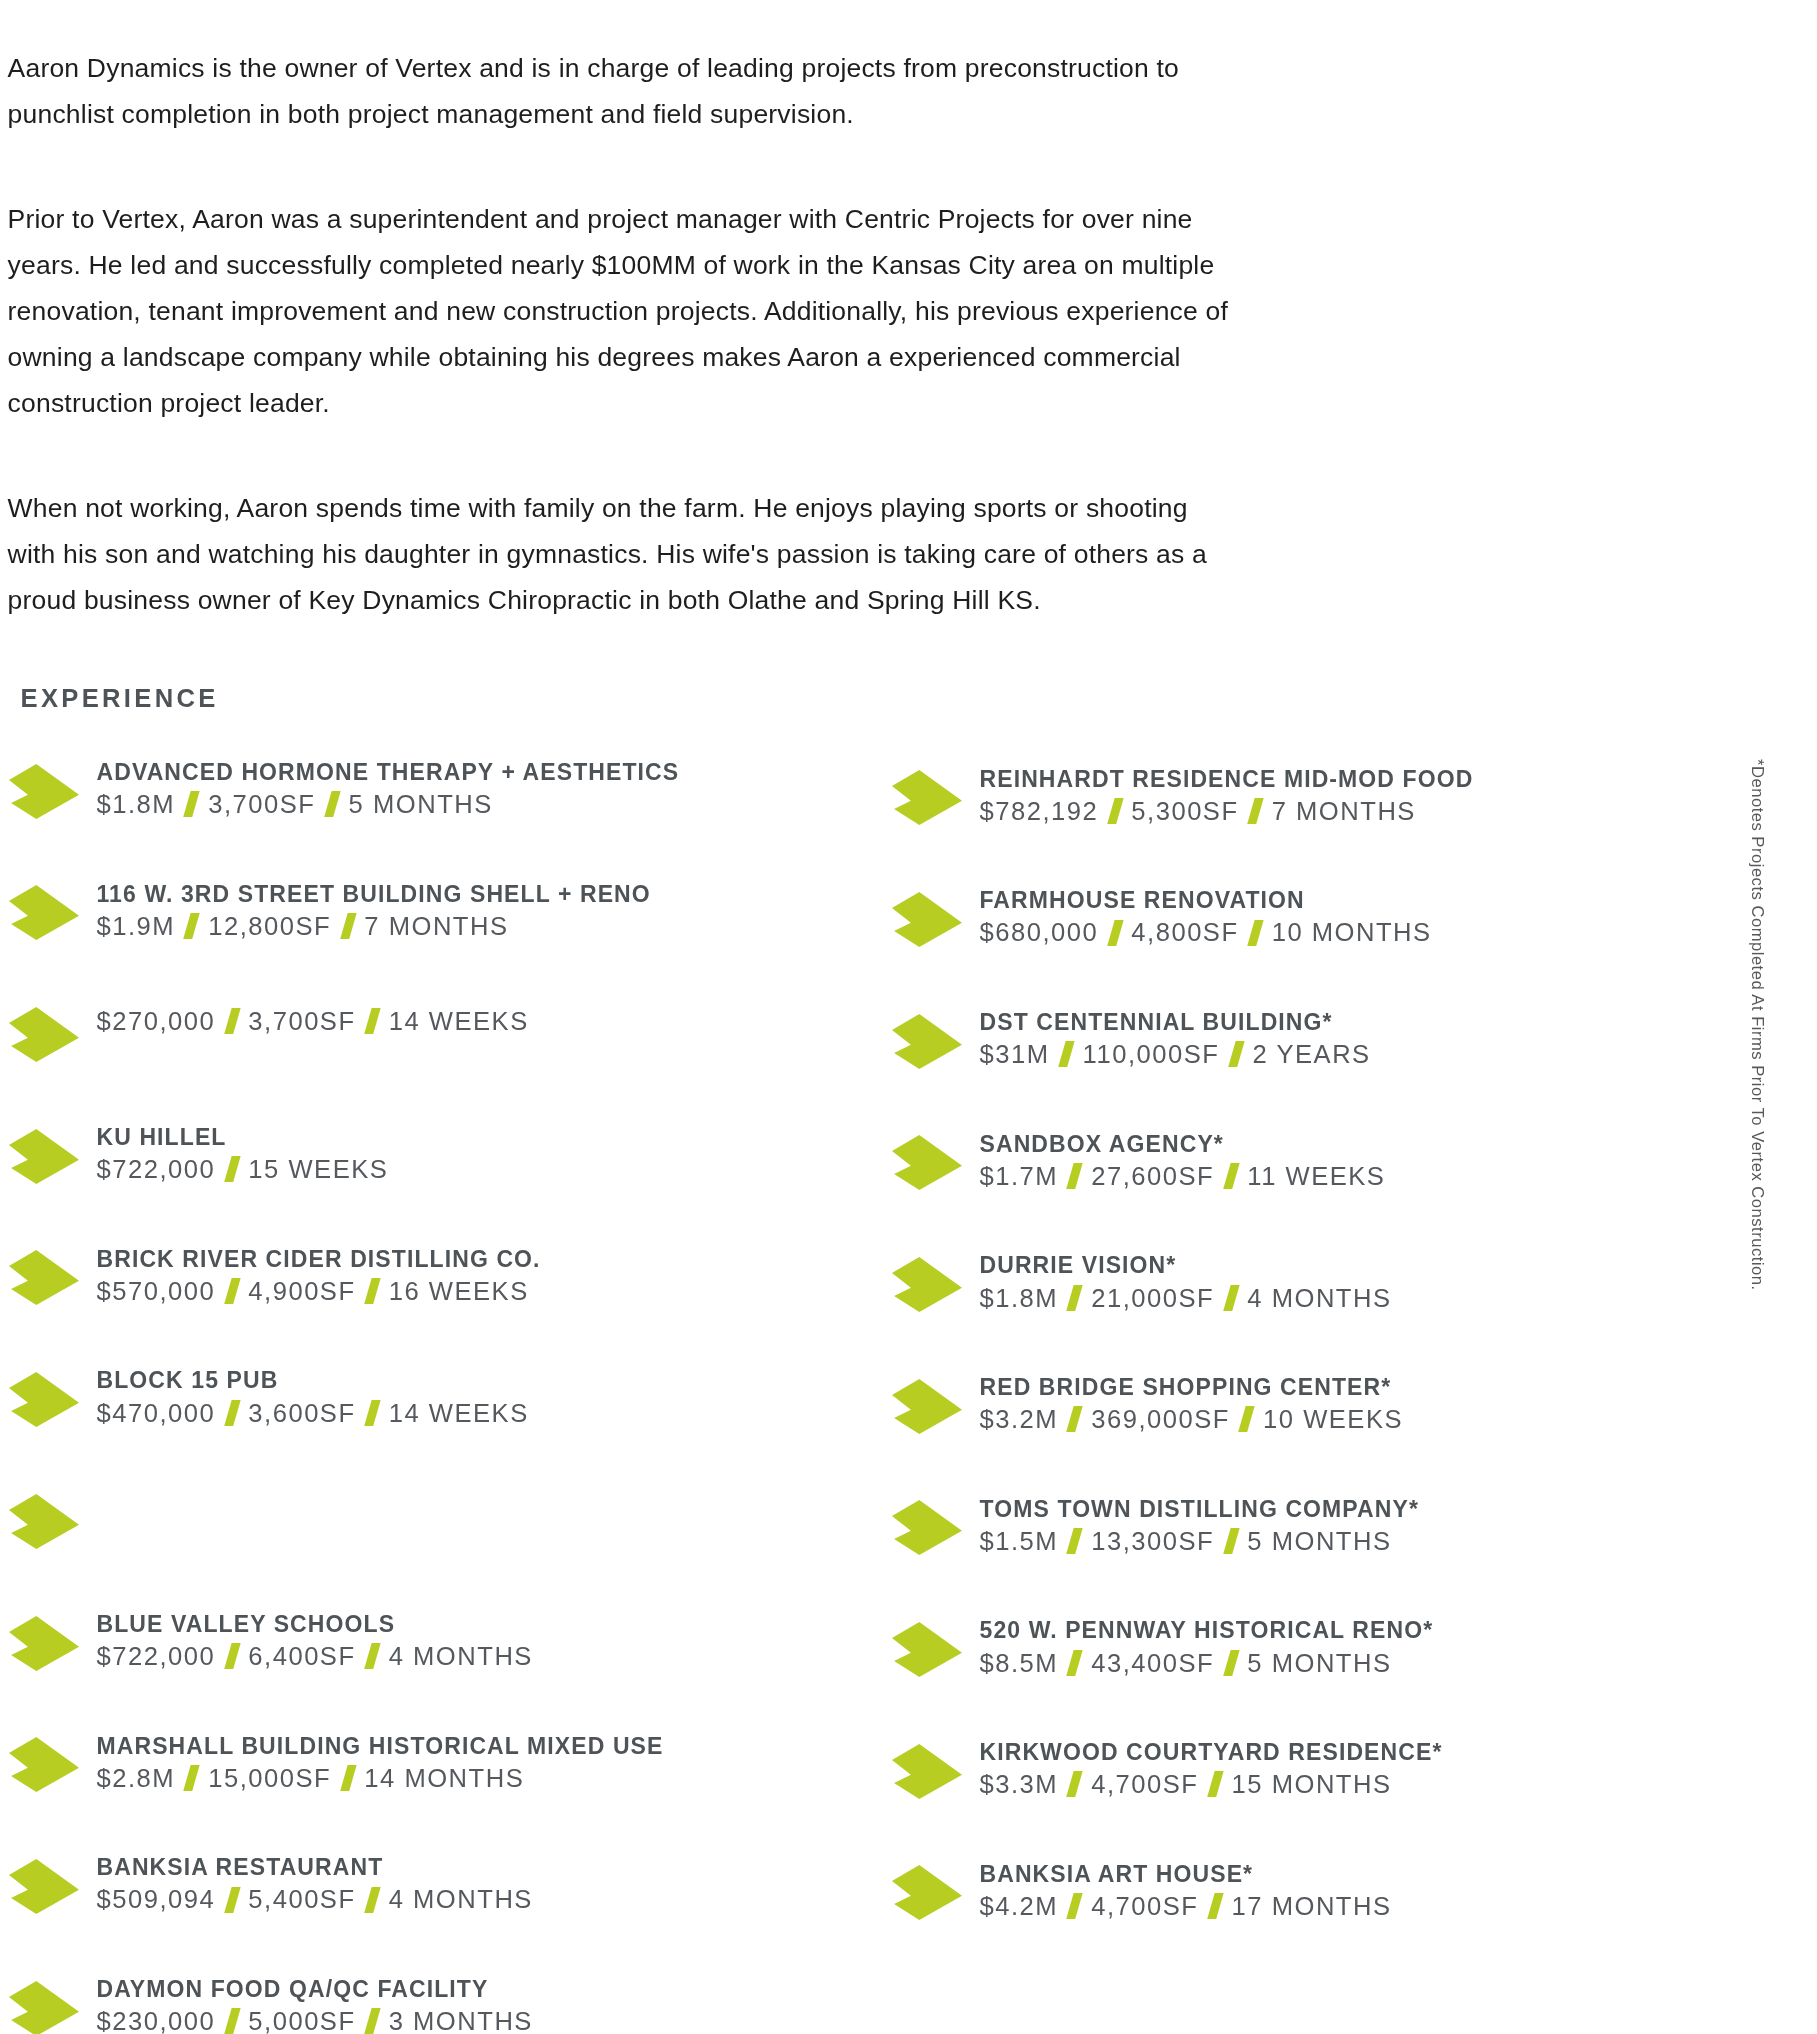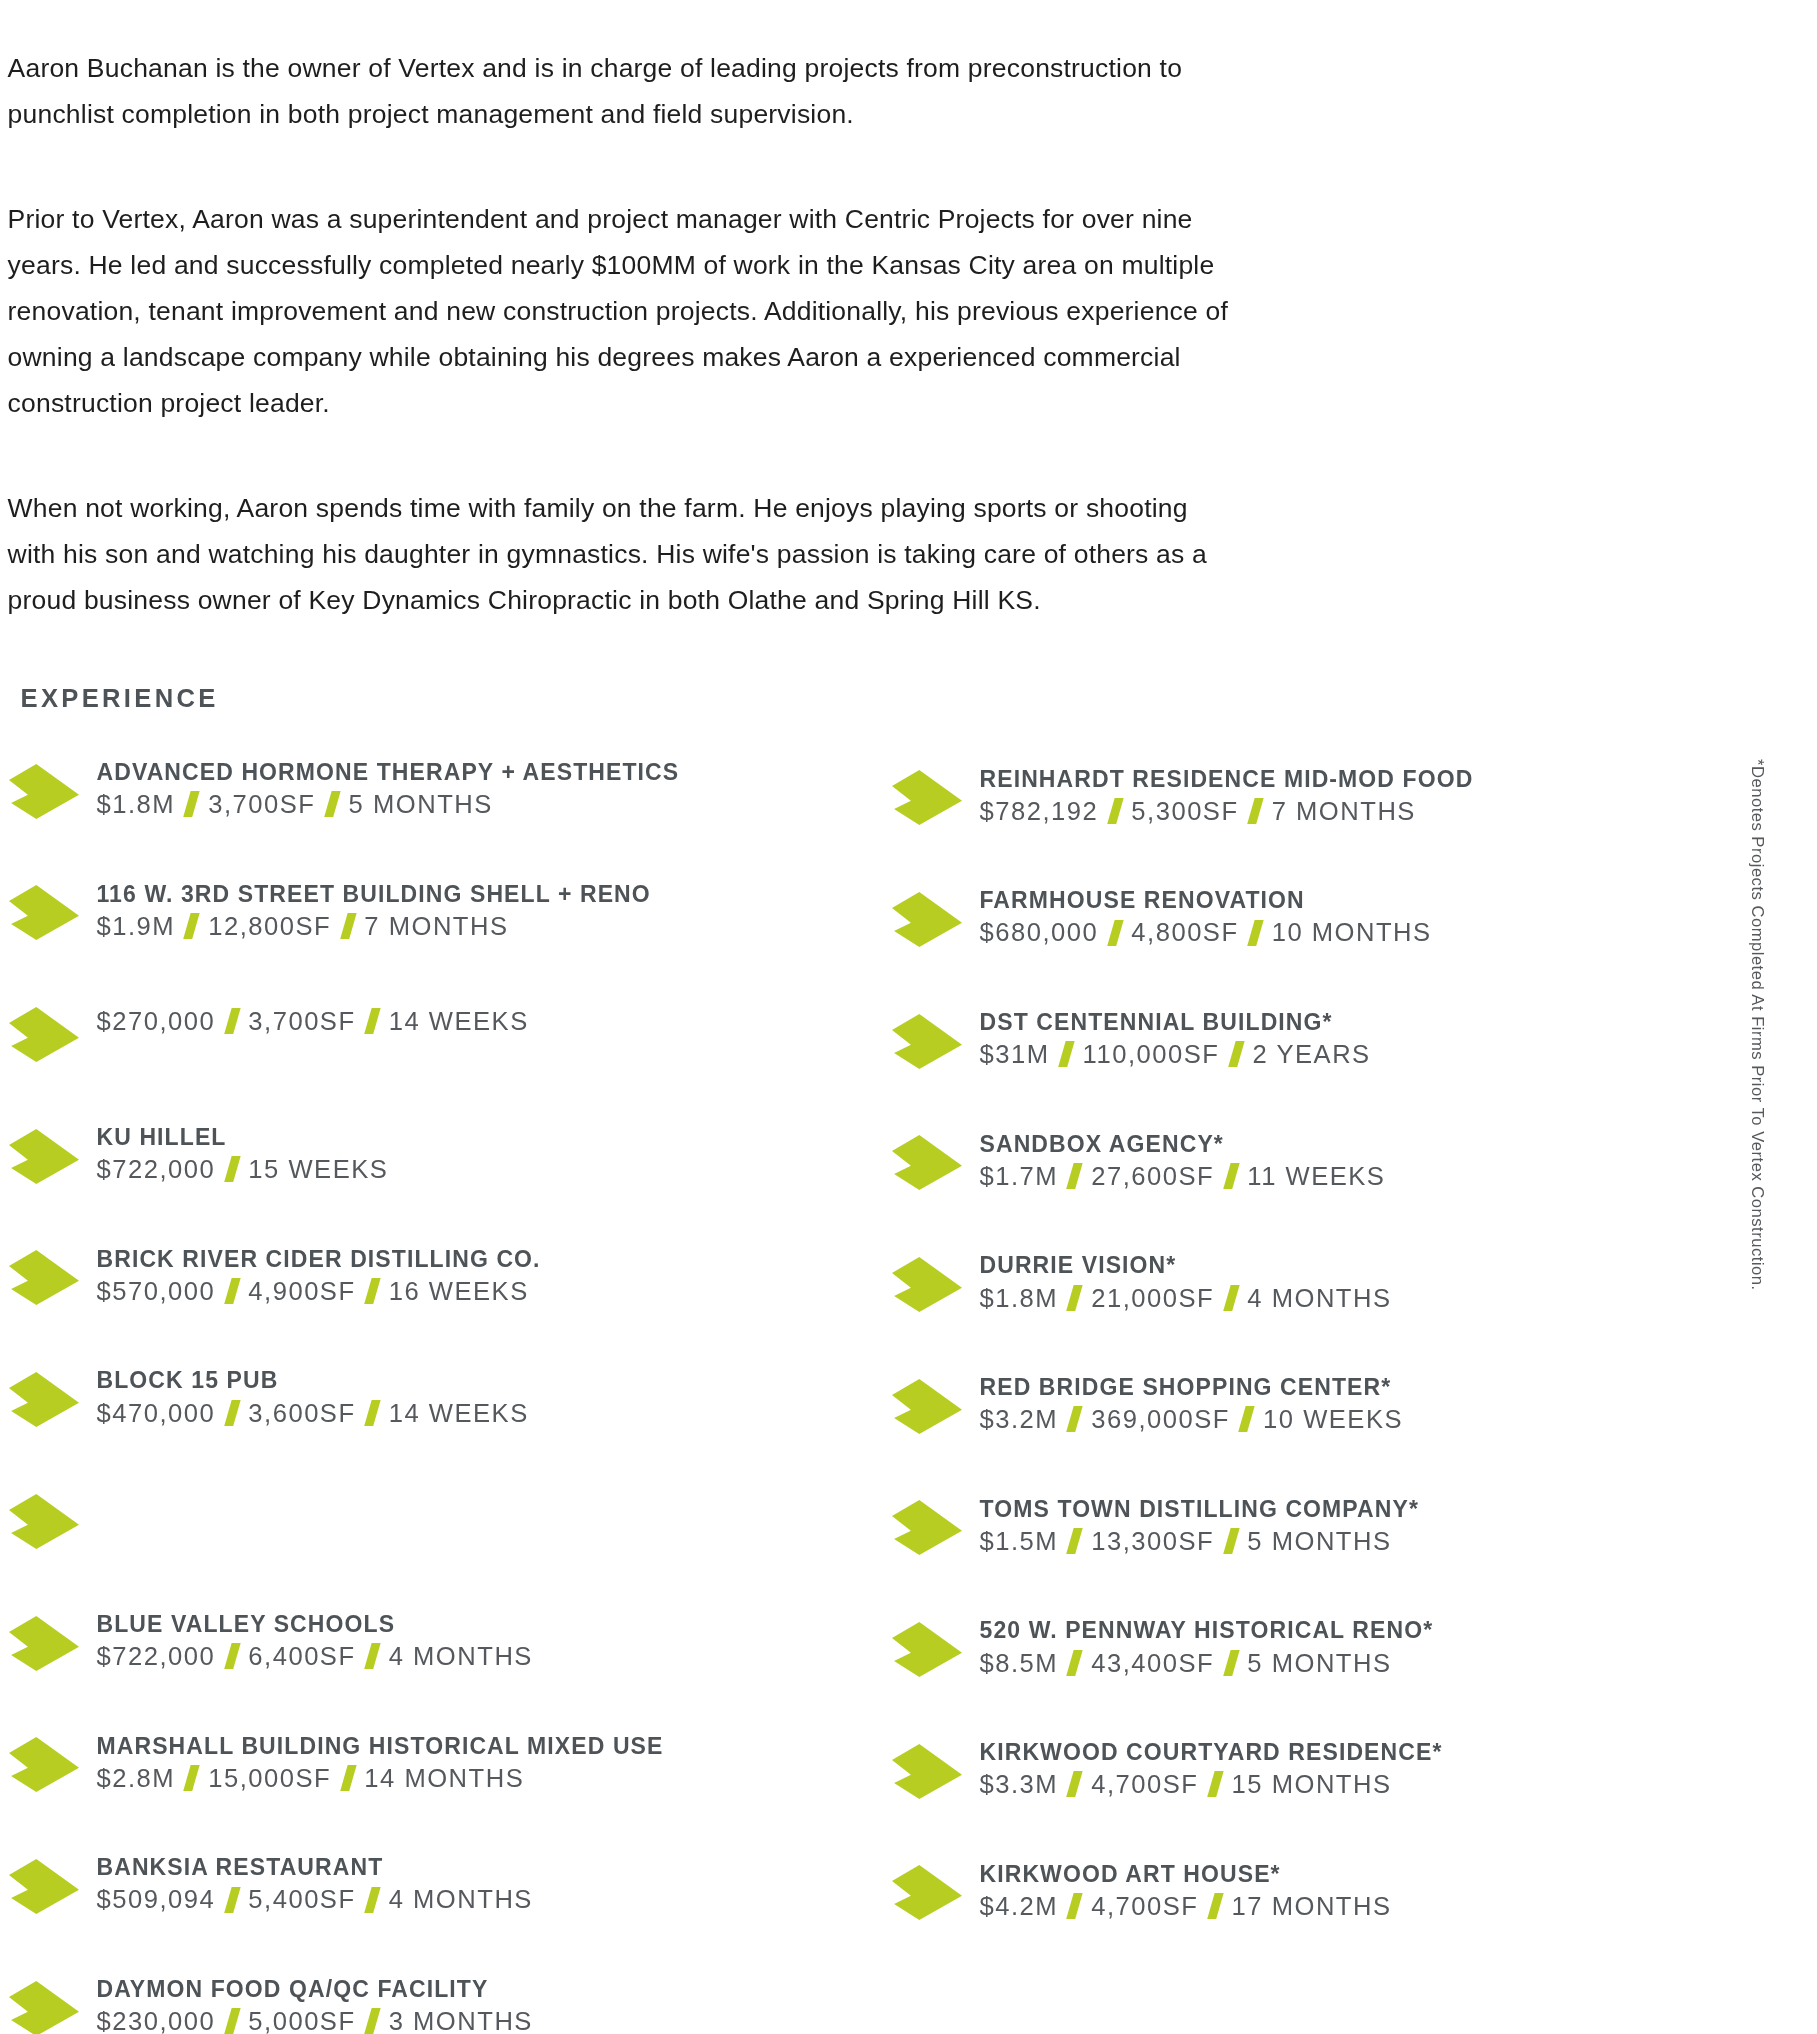--- a/index.html
+++ b/index.html
@@ -88,21 +88,21 @@
     color:var(--note-gray);
     white-space:nowrap;
   }
 </style>
 </head>
 <body>
 
 <main class="page">
 
   <section class="bio">
-    <p>Aaron Buchanan is the owner of Vertex and is in charge of leading projects from preconstruction to punchlist completion in both project management and field supervision.</p>
+    <p>Aaron Dynamics is the owner of Vertex and is in charge of leading projects from preconstruction to punchlist completion in both project management and field supervision.</p>
     <p>Prior to Vertex, Aaron was a superintendent and project manager with Centric Projects for over nine years. He led and successfully completed nearly $100MM of work in the Kansas City area on multiple renovation, tenant improvement and new construction projects. Additionally, his previous experience of owning a landscape company while obtaining his degrees makes Aaron a experienced commercial construction project leader.</p>
     <p>When not working, Aaron spends time with family on the farm. He enjoys playing sports or shooting with his son and watching his daughter in gymnastics. His wife's passion is taking care of others as a proud business owner of Key Dynamics Chiropractic in both Olathe and Spring Hill KS.</p>
   </section>
 
   <h2 class="exp-heading">EXPERIENCE</h2>
 
   <section class="exp-grid">
     <div class="exp-col">
   <div class="item">
     <span class="marker">
@@ -452,21 +452,21 @@
     </div>
   </div>
 
   <div class="item">
     <span class="marker">
       <svg viewBox="0 0 100 100" preserveAspectRatio="none" aria-hidden="true">
         <polygon points="39,0 100,56 39,100 3,71 27,56 0,29"></polygon>
       </svg>
     </span>
     <div class="item-text">
-      <div class="title">KIRKWOOD ART HOUSE*</div>
+      <div class="title">BANKSIA ART HOUSE*</div>
       <div class="stats">
               <span class="stat">$4.2M</span>
               <span class="slash"></span>
               <span class="stat">4,700SF</span>
               <span class="slash"></span>
               <span class="stat">17 MONTHS</span>
             </div>
     </div>
   </div>
 </div>

